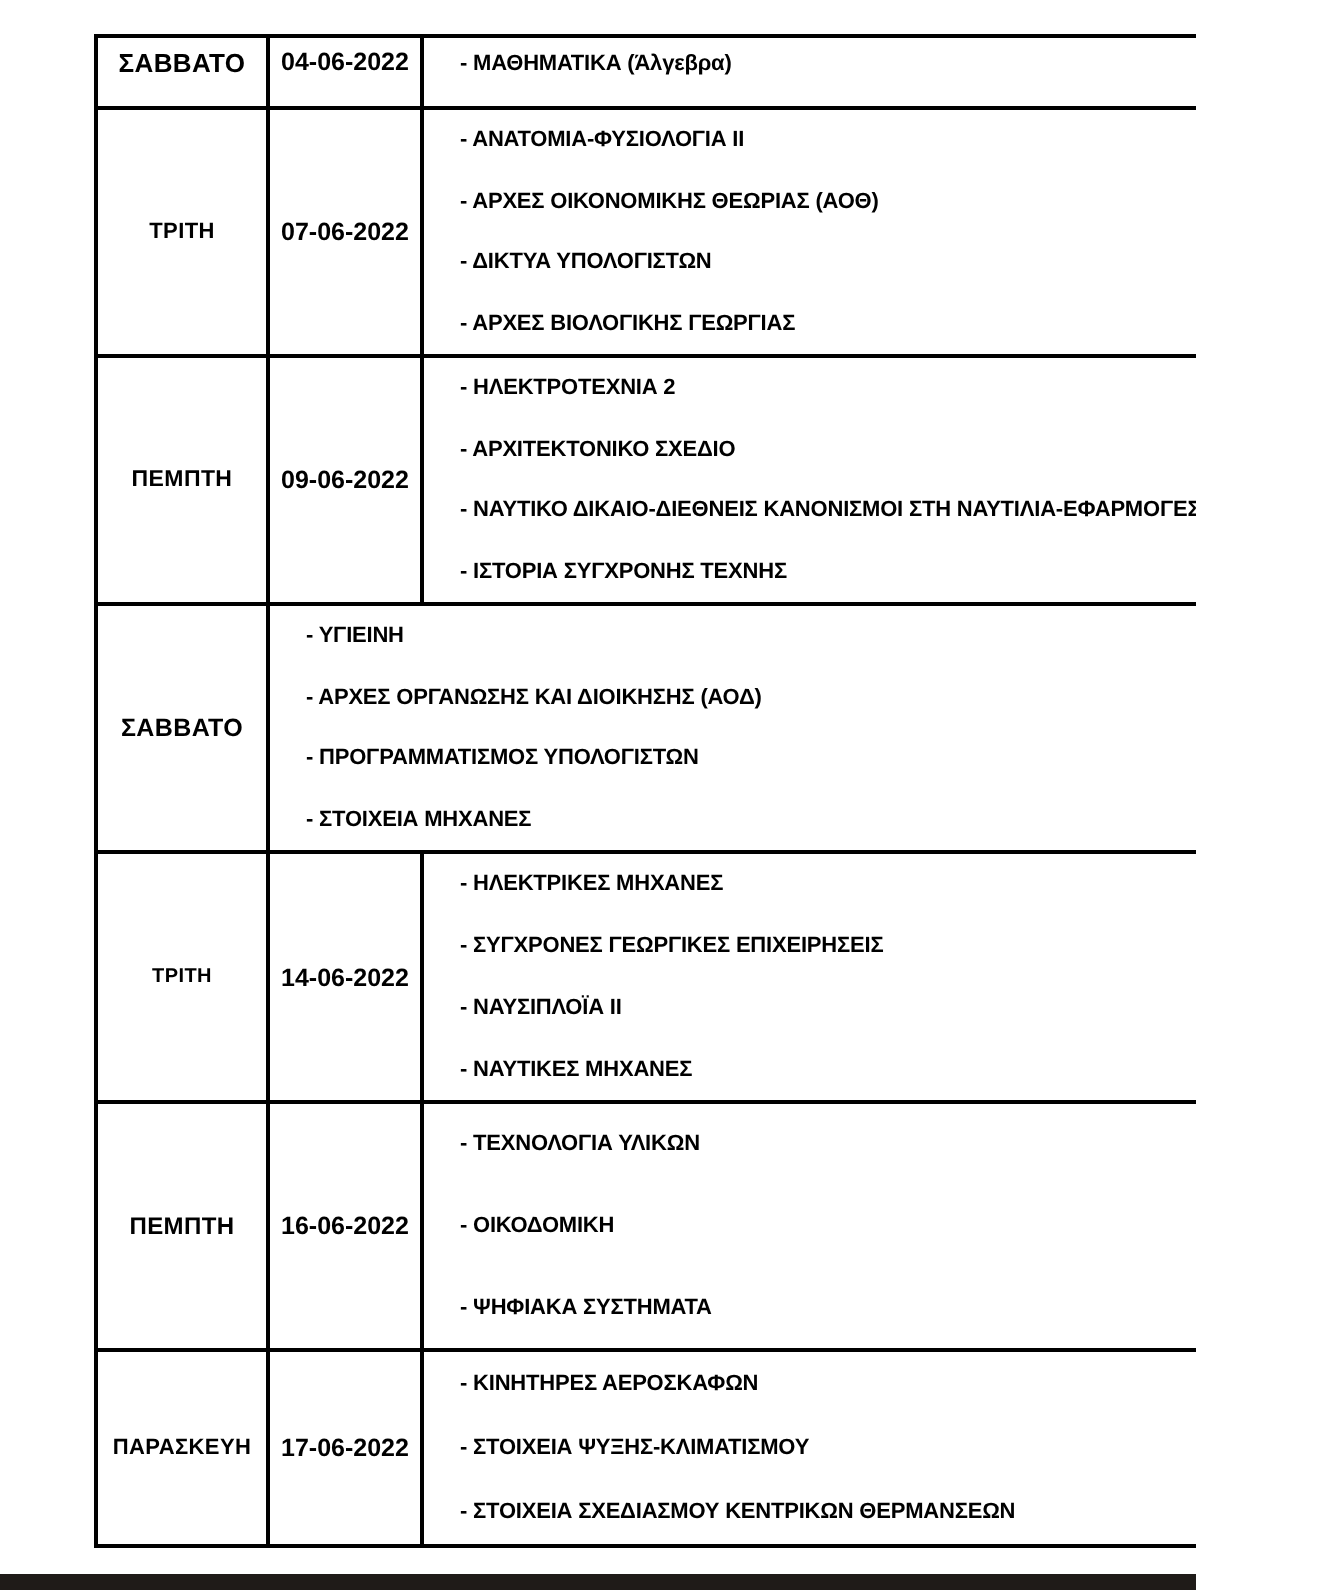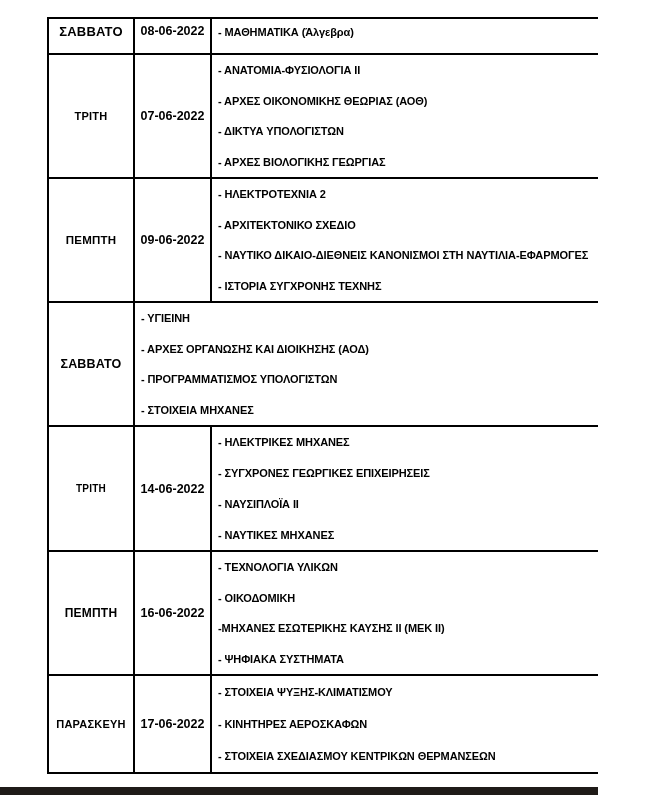--- a/index.html
+++ b/index.html
@@ -69,21 +69,21 @@
   .row:nth-child(5) .day { font-size: 10px; }
   .row:nth-child(6) .day { font-size: 12px; }
   .row:nth-child(7) .day { font-size: 11px; }
   
   .row:nth-child(1) .day,
   .row:nth-child(1) .date { align-items: flex-start; padding-top: 5px; }
   .subjects {
     flex: 1;
     flex-direction: column;
     justify-content: space-around;
-    padding-left: 6px;
+    padding-left: 18px;
     padding-right: 2px;
     font-size: 11px;
     letter-spacing: -0.1px;
   }
   .row:nth-child(1) .subjects { justify-content: flex-start; padding-top: 7px; }
   .subject {
     white-space: nowrap;
     line-height: 1.1;
   }
   .bottom-bar {
@@ -94,21 +94,21 @@
     height: 8px;
   }
 </style>
 </head>
 <body>
 
 <div class="page" style="background: rgb(255, 255, 255);">
   <div class="schedule-table">
       <div class="row">
         <div class="cell day">ΣΑΒΒΑΤΟ</div>
-        <div class="cell date">08-06-2022</div>
+        <div class="cell date">04-06-2022</div>
         <div class="cell subjects">
           <div class="subject">- ΜΑΘΗΜΑΤΙΚΑ (Άλγεβρα)</div>
         </div>
       </div>
       <div class="row">
         <div class="cell day">ΤΡΙΤΗ</div>
         <div class="cell date">07-06-2022</div>
         <div class="cell subjects">
           <div class="subject">- ΑΝΑΤΟΜΙΑ-ΦΥΣΙΟΛΟΓΙΑ ΙΙ</div>
           <div class="subject">- ΑΡΧΕΣ ΟΙΚΟΝΟΜΙΚΗΣ ΘΕΩΡΙΑΣ (ΑΟΘ)</div>
@@ -144,28 +144,27 @@
           <div class="subject">- ΝΑΥΣΙΠΛΟΪΑ ΙΙ</div>
           <div class="subject">- ΝΑΥΤΙΚΕΣ ΜΗΧΑΝΕΣ</div>
         </div>
       </div>
       <div class="row">
         <div class="cell day">ΠΕΜΠΤΗ</div>
         <div class="cell date">16-06-2022</div>
         <div class="cell subjects">
           <div class="subject">- ΤΕΧΝΟΛΟΓΙΑ ΥΛΙΚΩΝ</div>
           <div class="subject">- ΟΙΚΟΔΟΜΙΚΗ</div>
-          <div class="subject">-ΜΗΧΑΝΕΣ ΕΣΩΤΕΡΙΚΗΣ ΚΑΥΣΗΣ ΙΙ (ΜΕΚ ΙΙ)</div>
           <div class="subject">- ΨΗΦΙΑΚΑ ΣΥΣΤΗΜΑΤΑ</div>
         </div>
       </div>
       <div class="row">
         <div class="cell day">ΠΑΡΑΣΚΕΥΗ</div>
         <div class="cell date">17-06-2022</div>
         <div class="cell subjects">
+          <div class="subject">- ΚΙΝΗΤΗΡΕΣ ΑΕΡΟΣΚΑΦΩΝ</div>
           <div class="subject">- ΣΤΟΙΧΕΙΑ ΨΥΞΗΣ-ΚΛΙΜΑΤΙΣΜΟΥ</div>
-          <div class="subject">- ΚΙΝΗΤΗΡΕΣ ΑΕΡΟΣΚΑΦΩΝ</div>
           <div class="subject">- ΣΤΟΙΧΕΙΑ ΣΧΕΔΙΑΣΜΟΥ ΚΕΝΤΡΙΚΩΝ ΘΕΡΜΑΝΣΕΩΝ</div>
         </div>
       </div>
     </div>
   <div class="bottom-bar" style="background: rgb(31, 27, 24);"></div>
 </div>
 
 </body></html>

